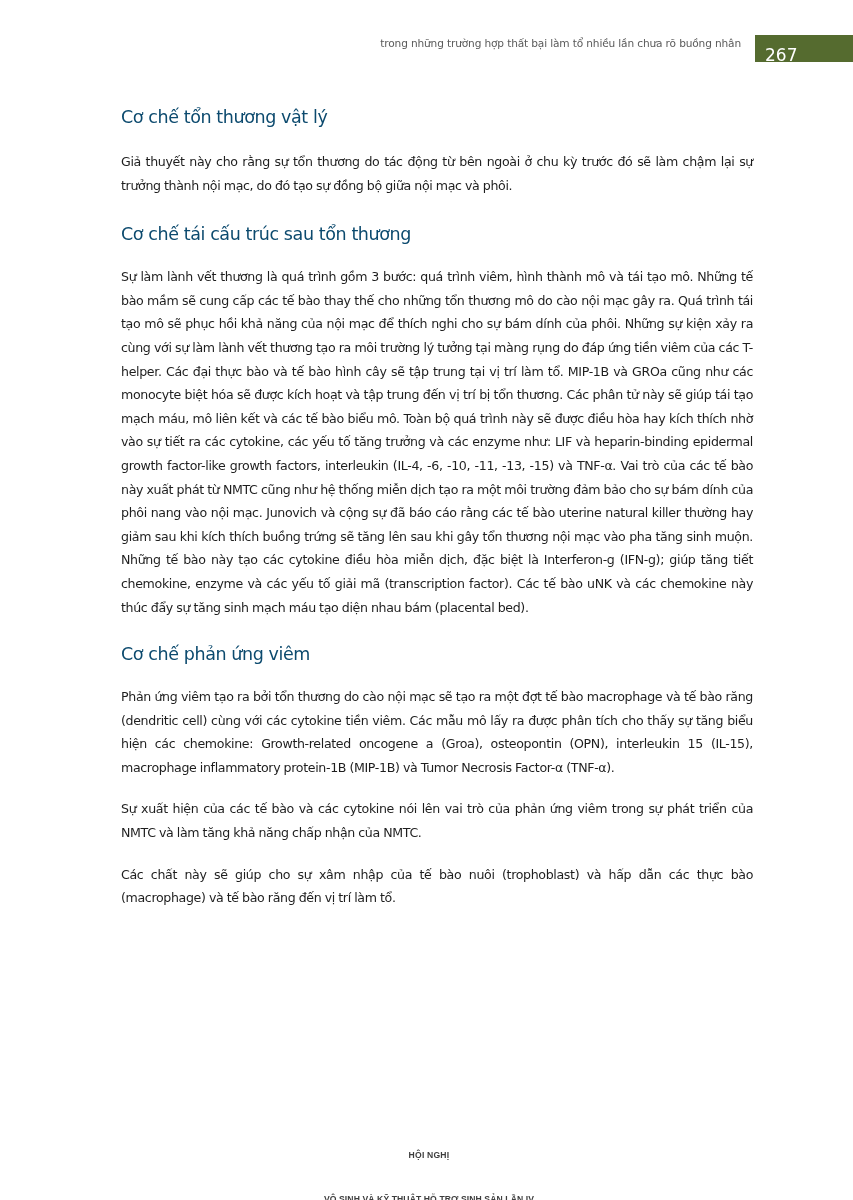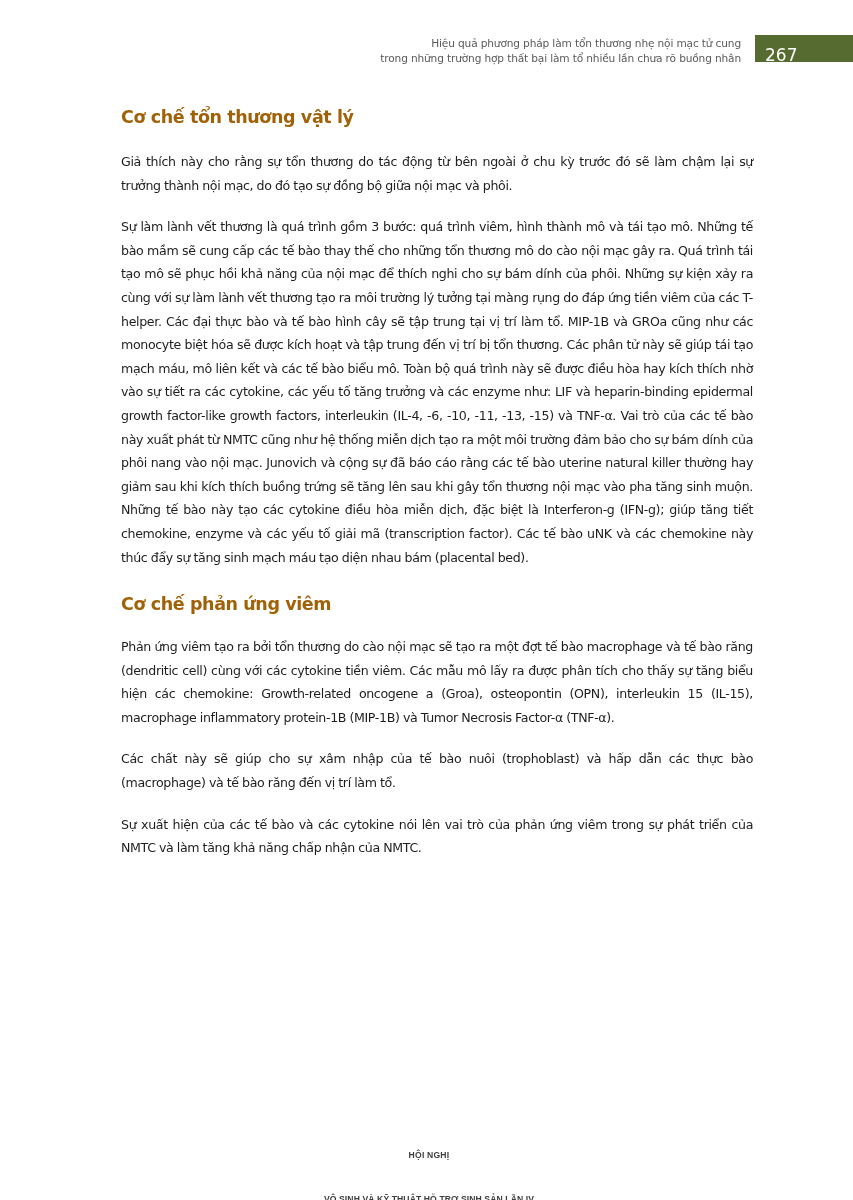--- a/index.html
+++ b/index.html
@@ -8,22 +8,22 @@
 
   .running-header { position: absolute; top: 36px; right: 112px; text-align: right;
          font-family: "DejaVu Sans", sans-serif; font-size: 10.6px; line-height: 15px;
          color: #5a5a5a; letter-spacing: -0.15px; }
   .page-number-box { position: absolute; top: 35px; left: 755px; width: 98px; height: 27px;
          background: #556b2f; }
   .page-number { position: absolute; left: 10px; top: 10px; font-family: "DejaVu Sans", sans-serif;
          font-size: 17px; color: #ffffff; }
 
   .content { position: absolute; left: 121px; top: 104px; width: 632px; }
-  h2.section-heading { font-family: "DejaVu Sans", sans-serif; font-weight: bold;
-         font-size: 17.5px; margin: 0; letter-spacing: -0.4px; color: #a16207; line-height: 26px; }
+  h2.section-heading { font-family: "DejaVu Sans", sans-serif; font-weight: normal;
+         font-size: 17.5px; margin: 0; letter-spacing: -0.4px; color: #0c4a6e; line-height: 26px; }
   p.body-para { font-family: "DejaVu Sans", sans-serif; font-size: 12.6px; line-height: 23.6px;
          text-align: justify; margin: 0; letter-spacing: -0.35px; word-spacing: -0.3px; color: #1e1e1e; }
 
   .s1-head { margin-top: 0; }
   .s1-p { margin-top: 20px !important; }
   .s2-head { margin-top: 24px !important; }
   .s2-p { margin-top: 18px !important; }
   .s3-head { margin-top: 22px !important; }
   .s3-p1 { margin-top: 18px !important; }
   .gap-p { margin-top: 18px !important; }
@@ -36,42 +36,42 @@
   .footer-rule { height: 3px; margin: 4px 0 3px -2px; width: 262px;
          background: linear-gradient(to right, #2e8b3e 0%, #2e8b3e 17%, #a6c83a 18%, #b5d23c 40%, #7fbf3e 60%, #4aa83f 100%); }
   .footer-tagline { font-family: "DejaVu Sans Mono", monospace; font-weight: bold; font-size: 13.3px;
          color: #3a3a3a; line-height: 17px; letter-spacing: -1.4px; white-space: nowrap;
          transform: scaleX(0.86); transform-origin: left center; margin-left: 2px; }
 </style>
 </head>
 <body>
 
 <div class="running-header">
-  <div>Hiệu quả phương pháp làm tổn thương nhẹ nội mạc tử cung</div>
   <div>trong những trường hợp thất bại làm tổ nhiều lần chưa rõ buồng nhân</div>
 </div>
 <div class="page-number-box" style="background: rgb(85, 107, 47);">
   <span class="page-number">267</span>
 </div>
 
 <div class="content">
   <section>
     <h2 class="section-heading s1-head">Cơ chế tổn thương vật lý</h2>
-    <p class="body-para s1-p">Giả thích này cho rằng sự tổn thương do tác động từ bên ngoài ở chu kỳ trước đó sẽ làm chậm lại sự trưởng thành nội mạc, do đó tạo sự đồng bộ giữa nội mạc và phôi.</p>
+    <p class="body-para s1-p">Giả thuyết này cho rằng sự tổn thương do tác động từ bên ngoài ở chu kỳ trước đó sẽ làm chậm lại sự trưởng thành nội mạc, do đó tạo sự đồng bộ giữa nội mạc và phôi.</p>
   </section>
 
   <section>
+    <h2 class="section-heading s2-head">Cơ chế tái cấu trúc sau tổn thương</h2>
     <p class="body-para s2-p">Sự làm lành vết thương là quá trình gồm 3 bước: quá trình viêm, hình thành mô và tái tạo mô. Những tế bào mầm sẽ cung cấp các tế bào thay thế cho những tổn thương mô do cào nội mạc gây ra. Quá trình tái tạo mô sẽ phục hồi khả năng của nội mạc để thích nghi cho sự bám dính của phôi. Những sự kiện xảy ra cùng với sự làm lành vết thương tạo ra môi trường lý tưởng tại màng rụng do đáp ứng tiền viêm của các T-helper. Các đại thực bào và tế bào hình cây sẽ tập trung tại vị trí làm tổ. MIP-1B và GROa cũng như các monocyte biệt hóa sẽ được kích hoạt và tập trung đến vị trí bị tổn thương. Các phân tử này sẽ giúp tái tạo mạch máu, mô liên kết và các tế bào biểu mô. Toàn bộ quá trình này sẽ được điều hòa hay kích thích nhờ vào sự tiết ra các cytokine, các yếu tố tăng trưởng và các enzyme như: LIF và heparin-binding epidermal growth factor-like growth factors, interleukin (IL-4, -6, -10, -11, -13, -15) và TNF-α. Vai trò của các tế bào này xuất phát từ NMTC cũng như hệ thống miễn dịch tạo ra một môi trường đảm bảo cho sự bám dính của phôi nang vào nội mạc. Junovich và cộng sự đã báo cáo rằng các tế bào uterine natural killer thường hay giảm sau khi kích thích buồng trứng sẽ tăng lên sau khi gây tổn thương nội mạc vào pha tăng sinh muộn. Những tế bào này tạo các cytokine điều hòa miễn dịch, đặc biệt là Interferon-g (IFN-g); giúp tăng tiết chemokine, enzyme và các yếu tố giải mã (transcription factor). Các tế bào uNK và các chemokine này thúc đẩy sự tăng sinh mạch máu tạo diện nhau bám (placental bed).</p>
   </section>
 
   <section>
     <h2 class="section-heading s3-head">Cơ chế phản ứng viêm</h2>
     <p class="body-para gap-p">Phản ứng viêm tạo ra bởi tổn thương do cào nội mạc sẽ tạo ra một đợt tế bào macrophage và tế bào răng (dendritic cell) cùng với các cytokine tiền viêm. Các mẫu mô lấy ra được phân tích cho thấy sự tăng biểu hiện các chemokine: Growth-related oncogene a (Groa), osteopontin (OPN), interleukin 15 (IL-15), macrophage inflammatory protein-1B (MIP-1B) và Tumor Necrosis Factor-α (TNF-α).</p>
+    <p class="body-para gap-p">Sự xuất hiện của các tế bào và các cytokine nói lên vai trò của phản ứng viêm trong sự phát triển của NMTC và làm tăng khả năng chấp nhận của NMTC.</p>
     <p class="body-para gap-p">Các chất này sẽ giúp cho sự xâm nhập của tế bào nuôi (trophoblast) và hấp dẫn các thực bào (macrophage) và tế bào răng đến vị trí làm tổ.</p>
-    <p class="body-para gap-p">Sự xuất hiện của các tế bào và các cytokine nói lên vai trò của phản ứng viêm trong sự phát triển của NMTC và làm tăng khả năng chấp nhận của NMTC.</p>
   </section>
 </div>
 
 <div class="footer">
   <div class="footer-line1">HỘI NGHỊ</div>
   <div class="footer-line2">VÔ SINH VÀ KỸ THUẬT HỖ TRỢ SINH SẢN LẦN IV</div>
   <div class="footer-rule"></div>
   <div class="footer-tagline">CẢI TIẾN CHẤT LƯỢNG TRONG HỖ TRỢ SINH SẢN</div>
 </div>
 

